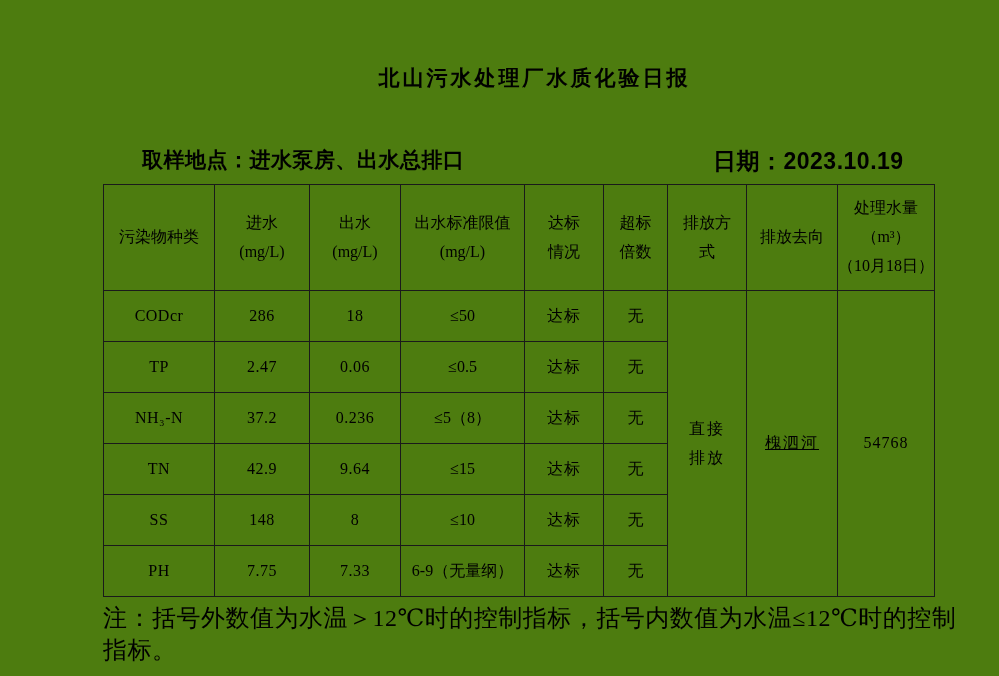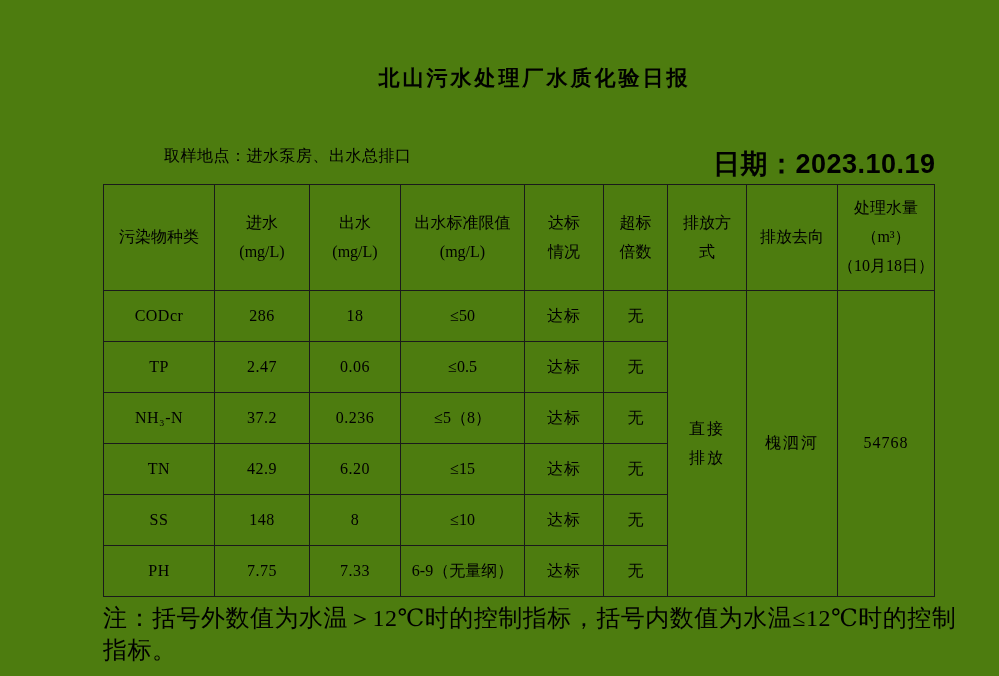--- a/index.html
+++ b/index.html
@@ -23,32 +23,32 @@
     width: 929px;
     text-align: center;
     font-size: 21px;
     font-weight: 600;
     letter-spacing: 3px;
     font-family: "Liberation Serif", "DejaVu Serif", serif;
   }
   .meta-row { position: absolute; top: 146px; left: 0; width: 100%; height: 28px; }
   .sampling-point {
     position: absolute;
-    left: 164px;
+    left: 142px;
     top: 0;
-    font-size: 16px;
-    font-weight: 400;
+    font-size: 21px;
+    font-weight: 700;
     font-family: "Liberation Sans", "DejaVu Sans", sans-serif;
     letter-spacing: 0.5px;
   }
   .report-date {
     position: absolute;
     left: 713px;
     top: 0;
-    font-size: 27px;
+    font-size: 23px;
     font-weight: 700;
     font-family: "Liberation Sans", "DejaVu Sans", sans-serif;
     letter-spacing: 0.5px;
   }
   table.report {
     position: absolute;
     left: 103px;
     top: 184px;
     width: 831px;
     border-collapse: collapse;
@@ -70,21 +70,21 @@
   .latin {
     font-family: "Liberation Mono", "DejaVu Sans Mono", monospace;
     font-size: 15px;
     letter-spacing: 0.5px;
   }
   td.cell-pollutant { font-size: 16px; margin-top: 48px; }
   td.cell-limit { font-size: 15px; margin-left: 16px; }
   td.cell-compliance { font-size: 15px; letter-spacing: 1px; }
   td.cell-exceed { font-size: 19px; }
   td.cell-mode { font-size: 17px; line-height: 2.6; letter-spacing: 2px; margin-top: 39px; }
-  td.cell-dest { font-size: 17px; letter-spacing: 2px; }
+  td.cell-dest { font-size: 17px; letter-spacing: 2px; text-decoration: underline; }
   td.cell-volume {
     font-size: 27px;
     font-family: "Liberation Mono", "DejaVu Sans Mono", monospace;
     letter-spacing: 1px;
   }
   th.h-volume { font-size: 15px; line-height: 1.9; }
   .footnote {
     position: absolute;
     left: 103px;
     top: 602px;
@@ -167,21 +167,21 @@
         <td class="latin">37.2</td>
         <td class="latin">0.236</td>
         <td class="cell-limit">≤5（8）</td>
         <td class="cell-compliance">达标</td>
         <td class="cell-exceed">无</td>
       </tr>
 
       <tr class="data-row">
         <td class="cell-pollutant latin">TN</td>
         <td class="latin">42.9</td>
-        <td class="latin">6.20</td>
+        <td class="latin">9.64</td>
         <td class="cell-limit">≤15</td>
         <td class="cell-compliance">达标</td>
         <td class="cell-exceed">无</td>
       </tr>
 
       <tr class="data-row">
         <td class="cell-pollutant latin">SS</td>
         <td class="latin">148</td>
         <td class="latin">8</td>
         <td class="cell-limit">≤10</td>

